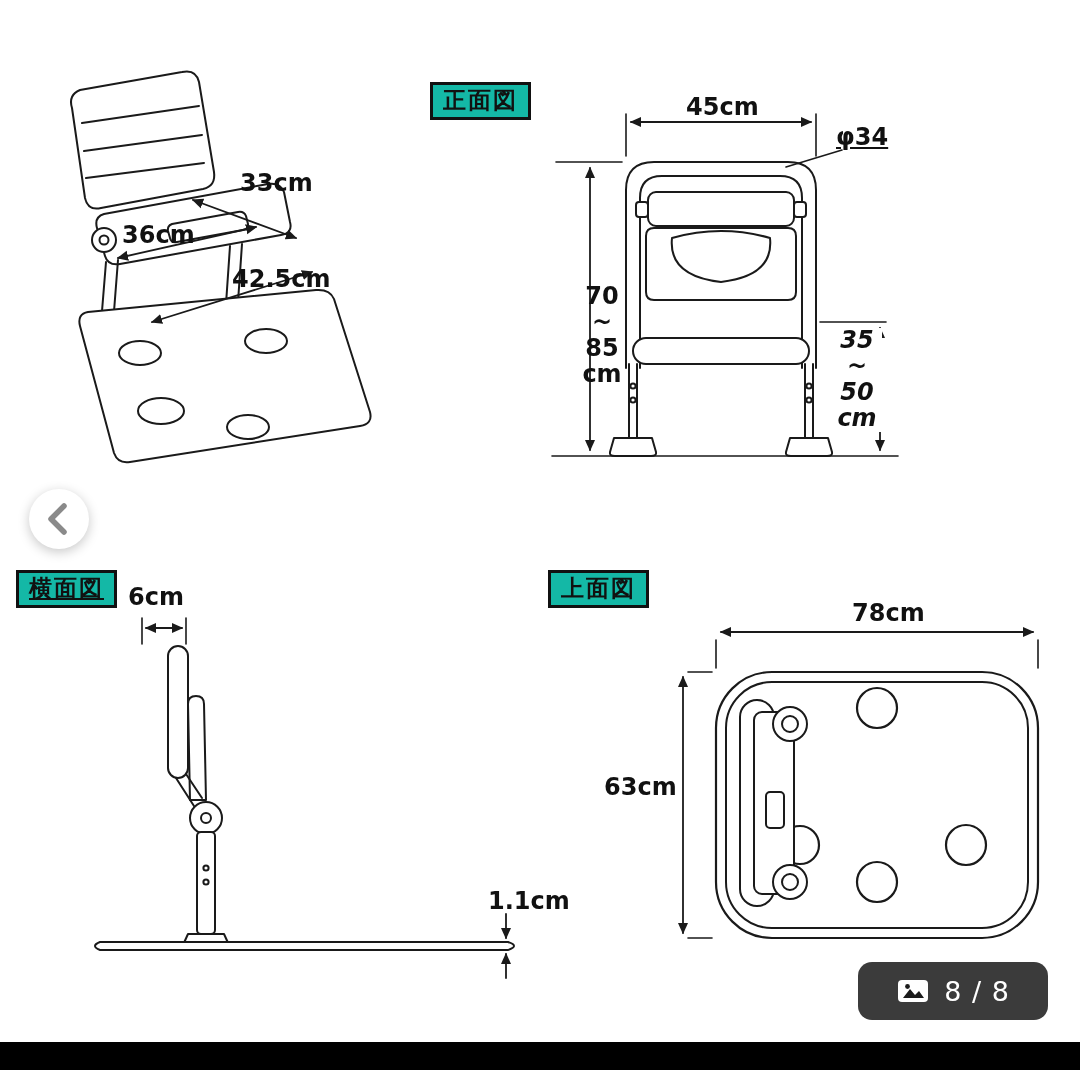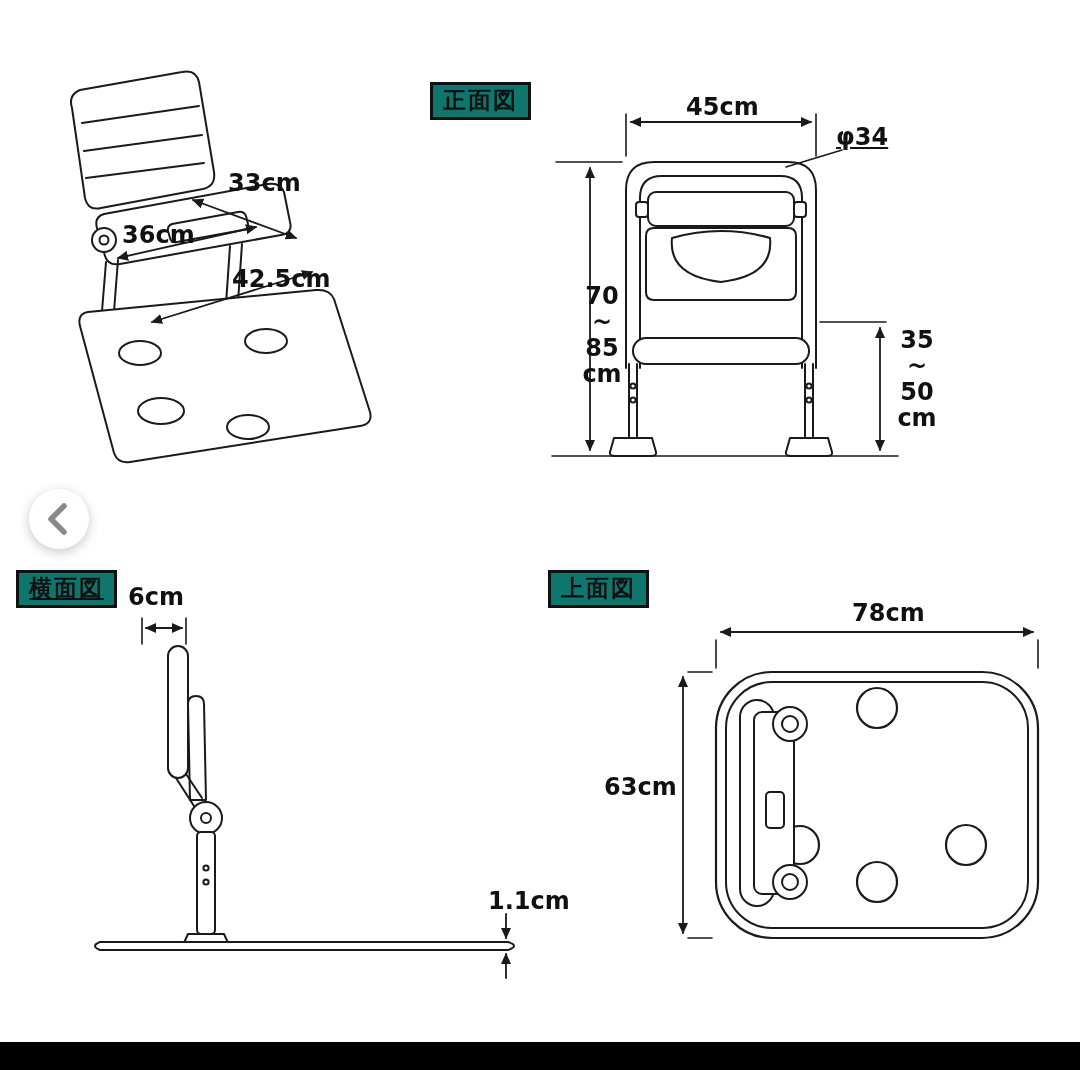--- a/index.html
+++ b/index.html
@@ -2,21 +2,21 @@
 <html><head>
 <meta charset="utf-8">
 <style>
   html,body{margin:0;padding:0;background:#fff;}
   .screen{
     position:relative;width:1080px;height:1070px;background:#ffffff;overflow:hidden;
     font-family:"DejaVu Sans","Liberation Sans",sans-serif;color:#111;
   }
   .art{position:absolute;left:0;top:0;}
   .view-label{
-    position:absolute;border:3px solid #111;background:#0f766e;color:#111;
+    position:absolute;border:3px solid #111;background:#14b8a6;color:#111;
     font-size:23px;font-weight:700;padding:2px 10px;letter-spacing:2px;line-height:1.2;
   }
   .dim{
     position:absolute;font-size:24px;font-weight:700;color:#111;line-height:1.1;white-space:nowrap;
   }
   .dim.center{text-align:right;}
   .vstack{display:flex;flex-direction:column;align-items:center;line-height:1.08;}
   .vstack.masked{background:#fff;padding:0 2px;}
   .note{position:absolute;font-size:22px;font-weight:700;color:#111;white-space:nowrap;}
   .prev-btn{
@@ -164,36 +164,36 @@
         <line x1="1038" y1="640" x2="1038" y2="668" stroke-width="1.6"></line>
         <line x1="721" y1="632" x2="1033" y2="632" stroke-width="1.8" marker-start="url(#arr)" marker-end="url(#arr)"></line>
 
         <line x1="688" y1="672" x2="712" y2="672" stroke-width="1.6"></line>
         <line x1="688" y1="938" x2="712" y2="938" stroke-width="1.6"></line>
         <line x1="683" y1="677" x2="683" y2="933" stroke-width="1.8" marker-start="url(#arr)" marker-end="url(#arr)"></line>
       </g>
     </g>
   </svg>
 
-  <div class="dim" style="left:228px;top:170px;text-align:center;">33cm</div>
+  <div class="dim" style="left:240px;top:170px;text-align:center;">33cm</div>
   <div class="dim" style="left:122px;top:222px;text-align:center;">36cm</div>
   <div class="dim" style="left:232px;top:266px;text-align:right;">42.5cm</div>
 
   <div class="view-label" style="left:430px;top:82px;">正面図</div>
   <div class="dim center" style="left:686px;top:94px;width:70px;">45cm</div>
   <div class="dim" style="left:836px;top:124px;text-decoration:underline;">φ34</div>
 
   <div class="dim vstack" style="left:538px;top:284px;width:48px;margin-left:40px;">
     <span>70</span>
     <span>~</span>
     <span>85</span>
     <span>cm</span>
   </div>
 
-  <div class="dim vstack masked" style="left:892px;top:328px;width:46px;">
+  <div class="dim vstack masked" style="left:832px;top:328px;width:46px;font-style:italic;">
     <span>35</span>
     <span>~</span>
     <span>50</span>
     <span>cm</span>
   </div>
 
 
   <div class="view-label" style="left:16px;top:570px;text-decoration:underline;">横面図</div>
   <div class="dim" style="left:128px;top:584px;">6cm</div>
   <div class="dim" style="left:488px;top:888px;">1.1cm</div>
@@ -201,16 +201,24 @@
   <div class="view-label" style="left:548px;top:570px;">上面図</div>
   <div class="dim" style="left:852px;top:600px;">78cm</div>
   <div class="dim" style="left:604px;top:774px;">63cm</div>
 
   <div class="prev-btn">
     <svg width="60" height="60" viewBox="0 0 60 60">
       <polyline points="35,17 22,30 35,43" fill="none" stroke="#8a8a8a" stroke-width="5.5" stroke-linecap="round" stroke-linejoin="round"></polyline>
     </svg>
   </div>
 
+  <div class="counter-badge">
+    <svg width="34" height="28" viewBox="0 0 34 28">
+      <rect x="2" y="3" width="30" height="22" rx="4" fill="#ffffff"></rect>
+      <path d="M7 21 L14 12 L19 18 L23 14 L28 21 Z" fill="#1b1b1b"></path>
+      <circle cx="11.5" cy="9.5" r="2.4" fill="#1b1b1b"></circle>
+    </svg>
+    <span class="counter-text">8 / 8</span>
+  </div>
 
   <div class="bottom-bar"></div>
 
 </div>
 
 </body></html>

